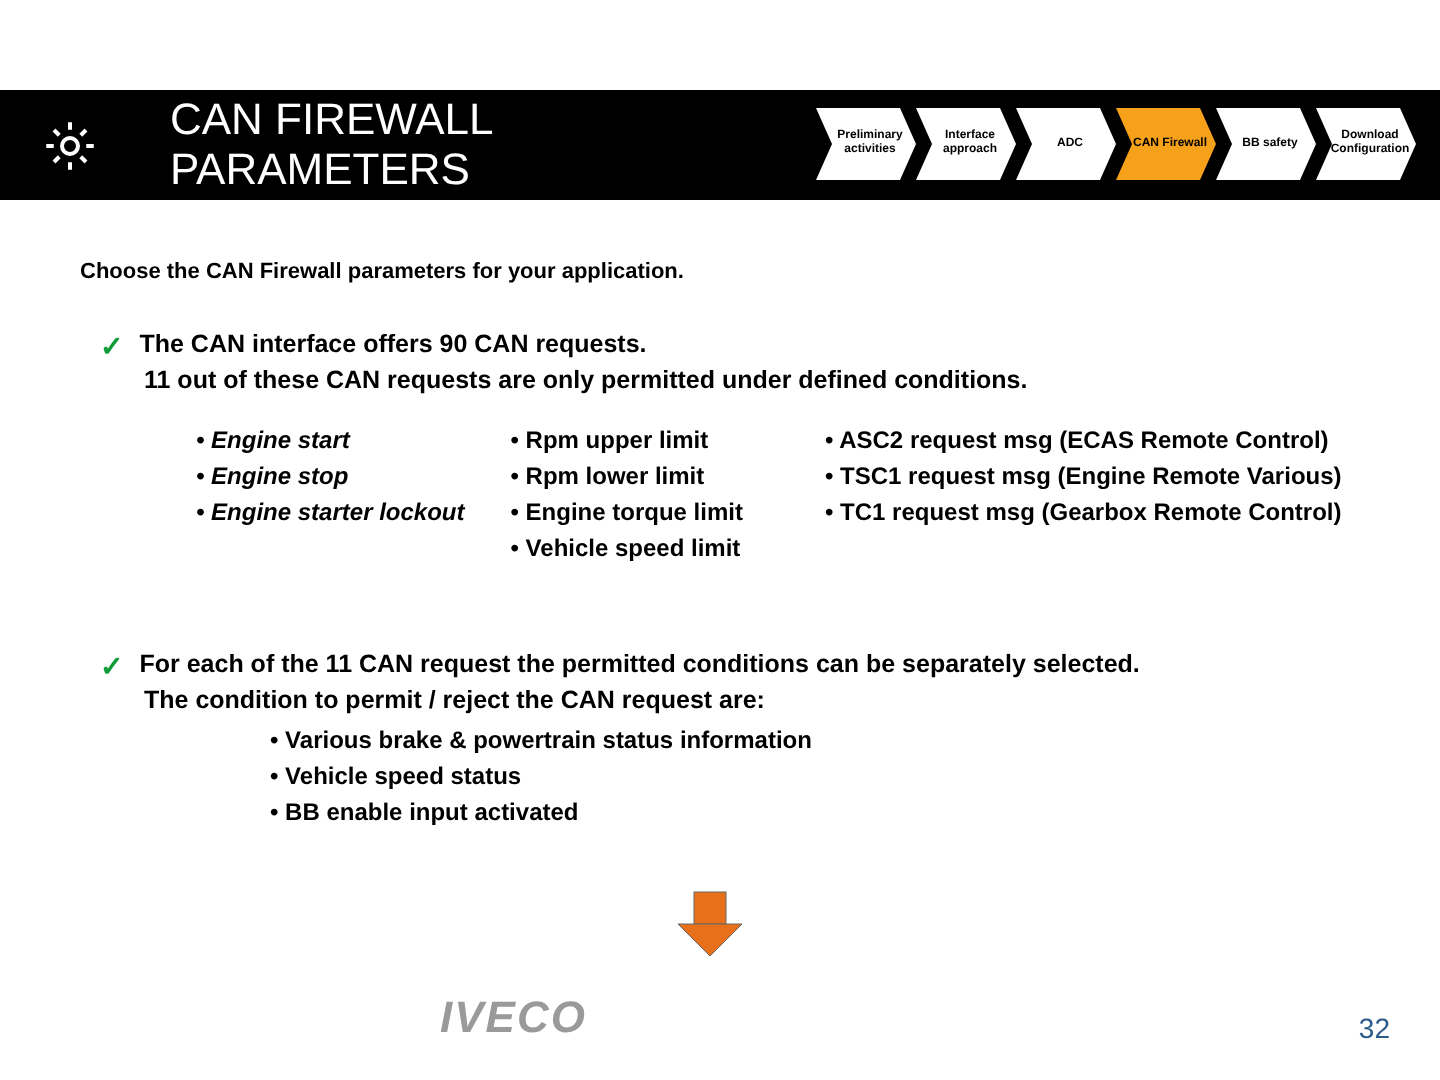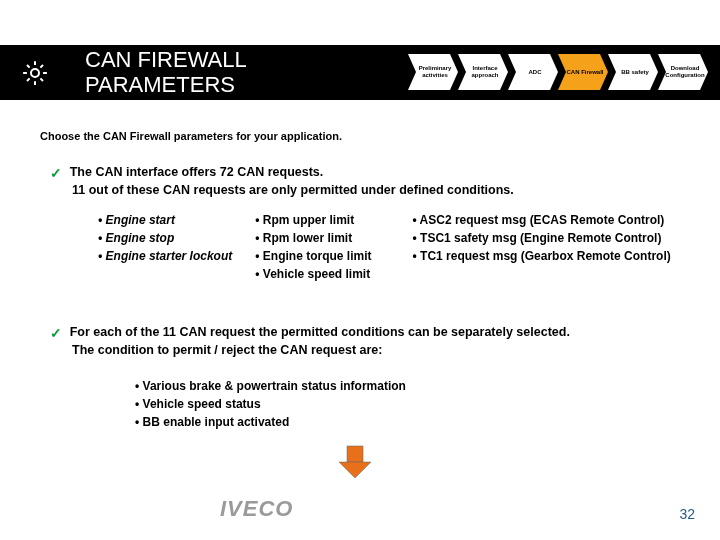--- a/index.html
+++ b/index.html
@@ -104,21 +104,21 @@
   .col li { line-height: 1.5; font-size: 12px; }
   .block2 {
     position: absolute;
     top: 325px;
     left: 50px;
     right: 30px;
     font-size: 12.5px;
   }
   .conds {
     margin-left: 85px;
-    margin-top: 20px;
+    margin-top: 4px;
     font-size: 12px;
     font-weight: bold;
   }
   .conds li::before { content: "•  "; }
   .conds li { list-style: none; line-height: 1.5; }
   .arrow-down {
     position: absolute;
     top: 444px;
     left: 335px;
     width: 40px;
@@ -212,21 +212,21 @@
       </svg>
     <span>Download Configuration</span>
   </div>
 </div>
 
 <div class="intro">Choose the CAN Firewall parameters for your application.</div>
 
 <div class="body-block">
   <div class="check-line">
     <span class="check">✓</span>
-    <span class="check-text">The CAN interface offers 72 CAN requests.</span>
+    <span class="check-text">The CAN interface offers 90 CAN requests.</span>
   </div>
   <div class="sub-text">11 out of these CAN requests are only permitted under defined conditions.</div>
 
   <div class="cols">
     <div class="col col1">
       <ul>
         <li>Engine start</li>
         <li>Engine stop</li>
         <li>Engine starter lockout</li>
       </ul>
@@ -235,21 +235,21 @@
       <ul>
         <li>Rpm upper limit</li>
         <li>Rpm lower limit</li>
         <li>Engine torque limit</li>
         <li>Vehicle speed limit</li>
       </ul>
     </div>
     <div class="col col3">
       <ul>
         <li>ASC2 request msg (ECAS Remote Control)</li>
-        <li>TSC1 safety msg (Engine Remote Control)</li>
+        <li>TSC1 request msg (Engine Remote Various)</li>
         <li>TC1 request msg (Gearbox Remote Control)</li>
       </ul>
     </div>
   </div>
 </div>
 
 <div class="block2">
   <div class="check-line">
     <span class="check">✓</span>
     <span class="check-text">For each of the 11 CAN request the permitted conditions can be separately selected.</span>

